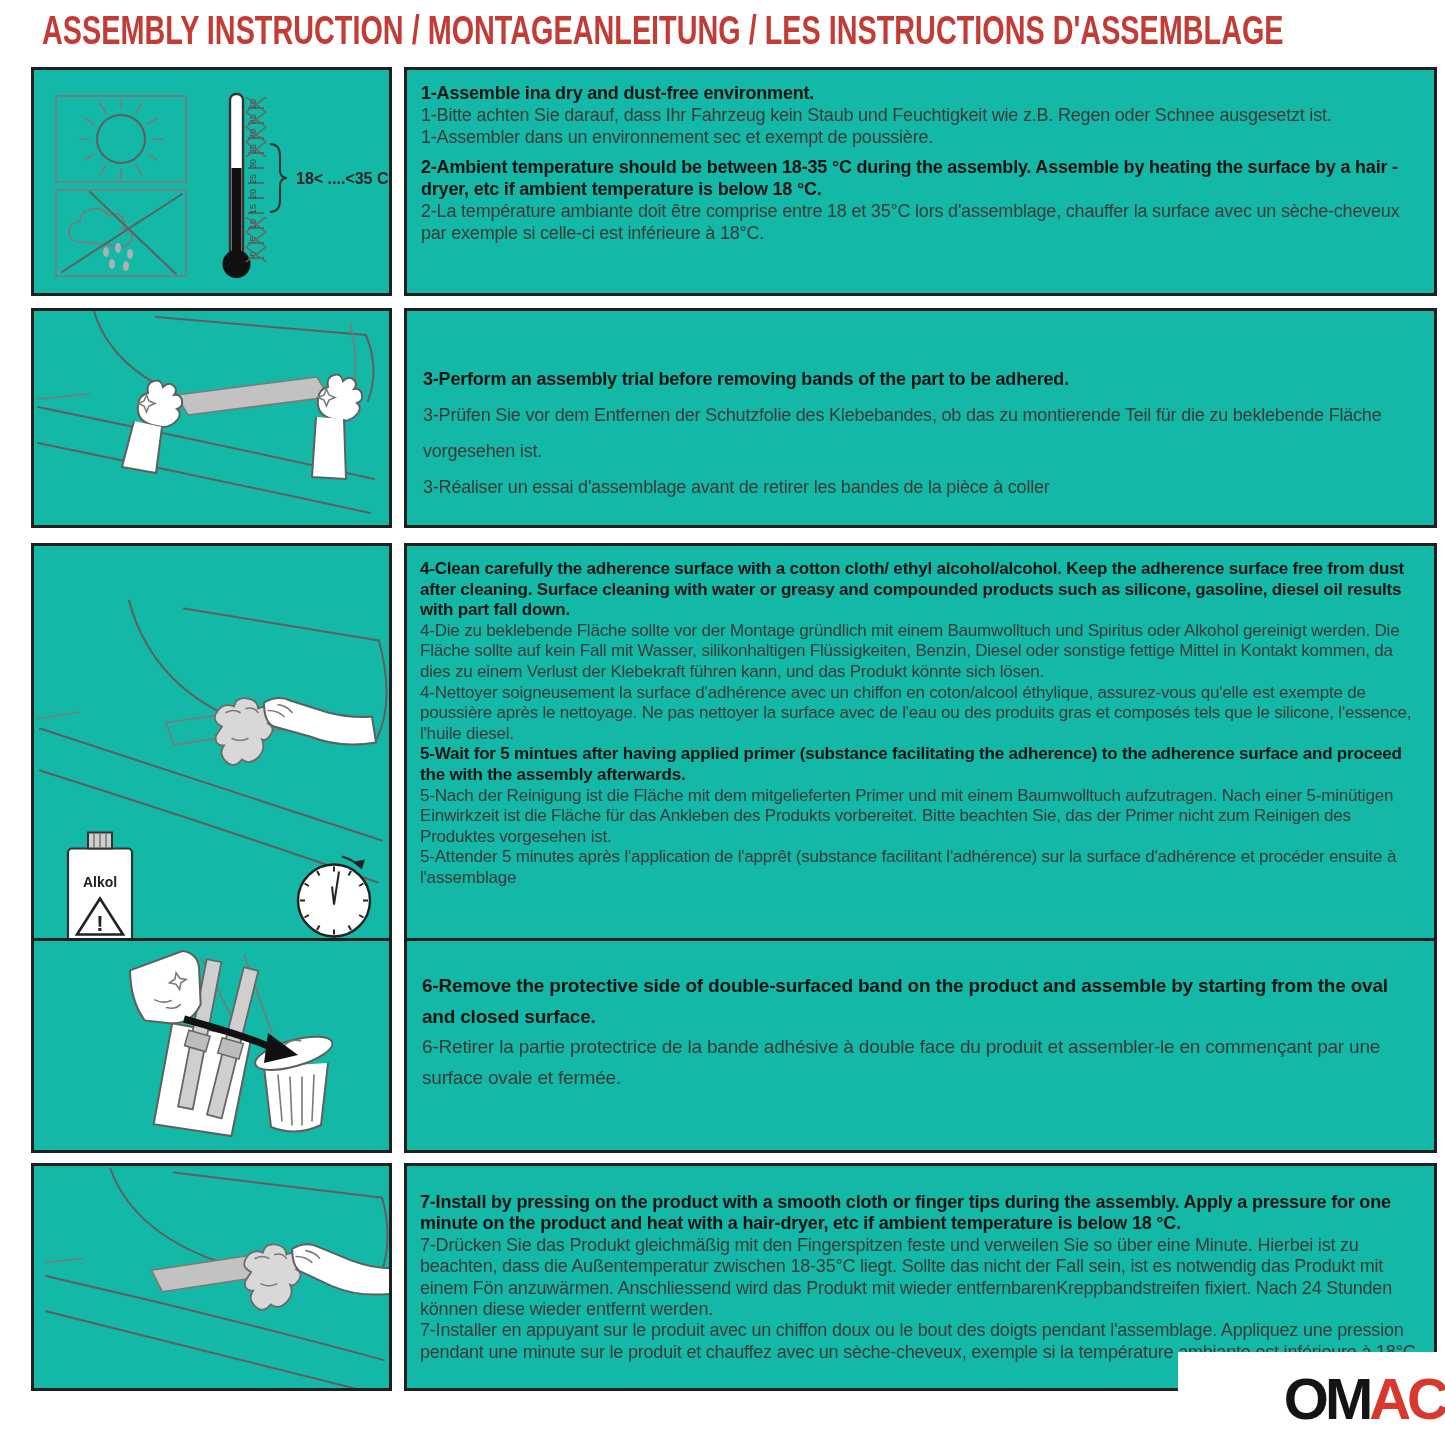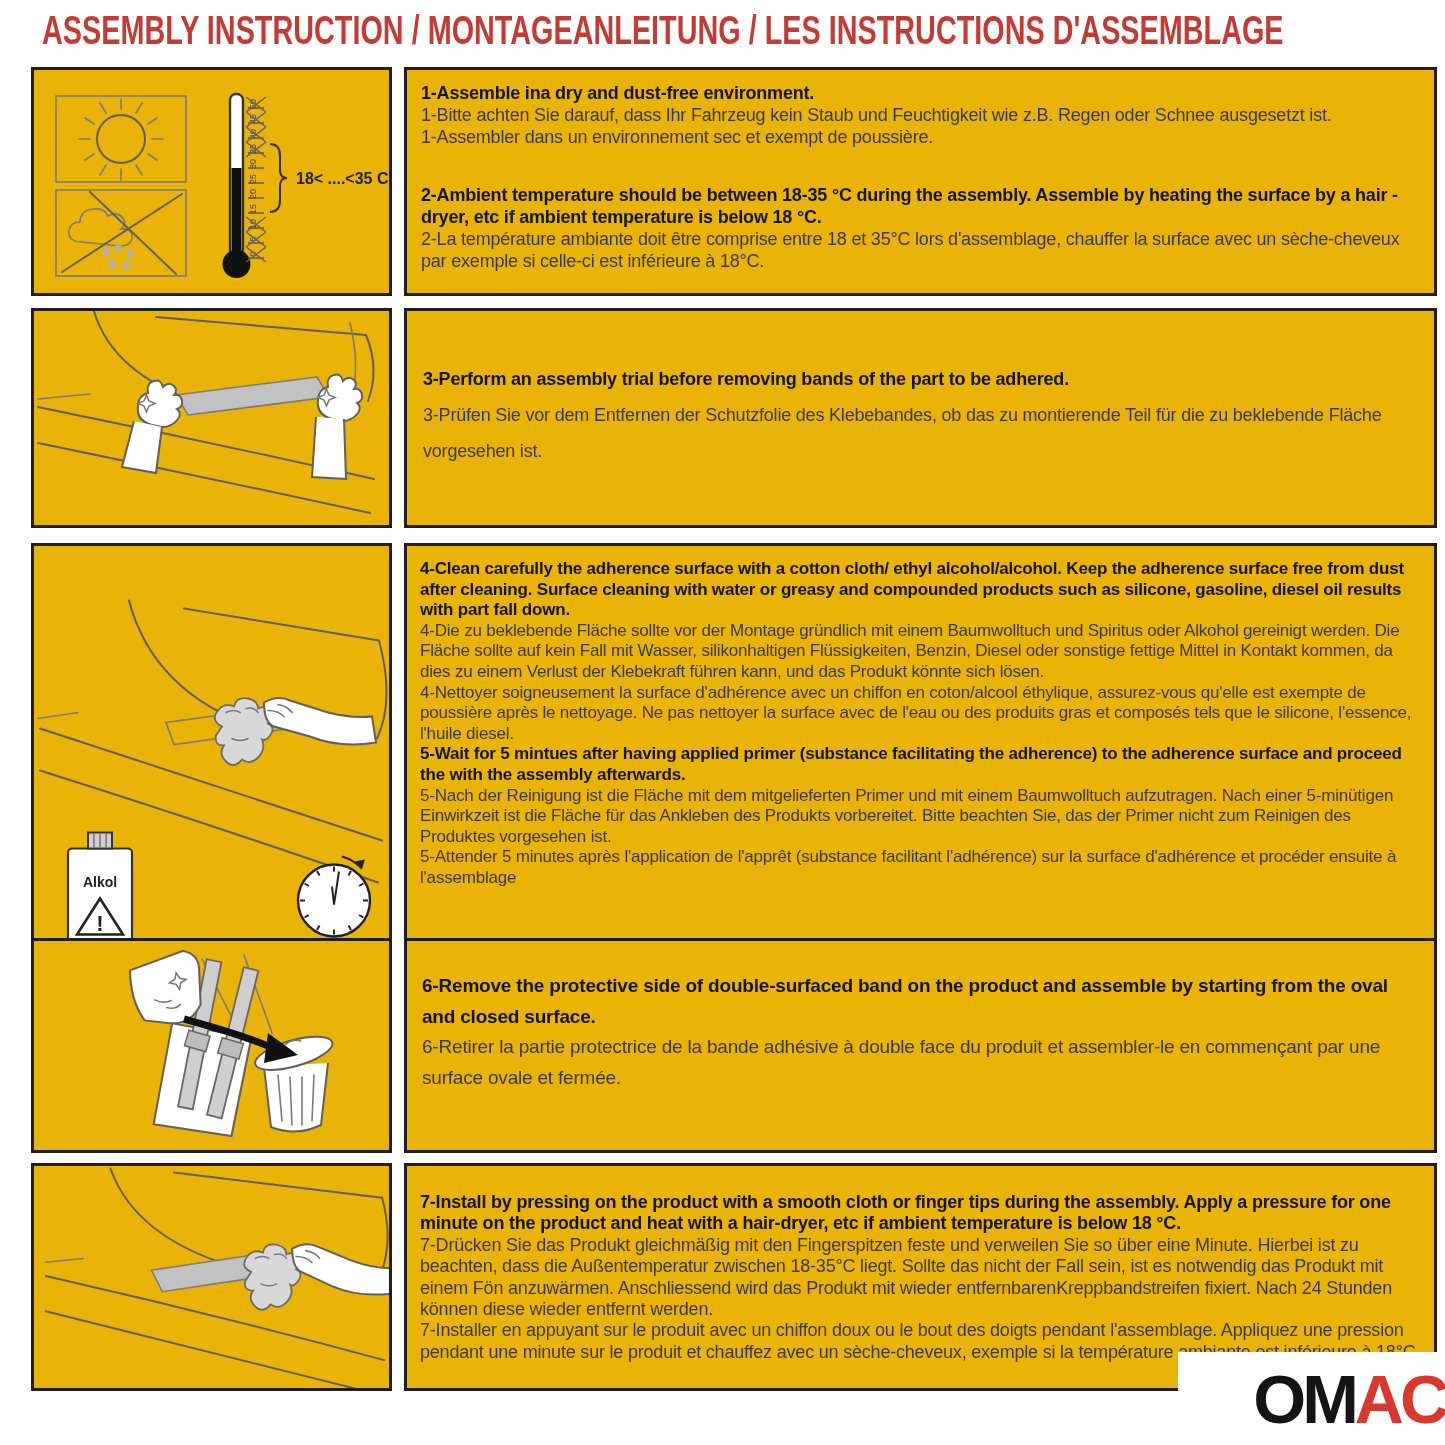--- a/index.html
+++ b/index.html
@@ -1,46 +1,46 @@
 <!DOCTYPE html>
 <html><head>
 <meta charset="utf-8">
 <style>
   html,body{margin:0;padding:0;background:#fff;}
   .page{position:relative;width:1445px;height:1445px;background:#ffffff;overflow:hidden;
         font-family:"Liberation Sans","DejaVu Sans",sans-serif;border-radius:31px;}
   .title{position:absolute;left:42px;top:6px;white-space:nowrap;color:#C33B35;
          font-weight:700;font-size:40px;letter-spacing:0px;
          transform:scaleX(.72);transform-origin:left top;line-height:48px;}
-  .box{position:absolute;border:3px solid #1f1f1f;background:#eab308;box-sizing:border-box;}
+  .box{position:absolute;border:3px solid #1f1f1f;background:#14b8a6;box-sizing:border-box;}
   
   .r0{top:67px;height:229px;} .r1{top:308px;height:220px;} .r2{top:543px;height:486px;}
   .r3{top:938px;height:215px;} .r4{top:1163px;height:228px;padding-left:8px;}
   .fig{left:31px;width:361px;}
   .txt{left:404px;width:1033px;}
   .fig svg{display:block;width:100%;height:100%;}
   .ln{stroke:#5f5f5f;stroke-width:2;fill:none;stroke-linecap:round;stroke-linejoin:round;}
   .ln1{stroke:#7a7a7a;stroke-width:1.6;fill:none;stroke-linecap:round;}
   .fillg{fill:#c2c2c2;stroke:#7a7a7a;stroke-width:1.6;}
   .cloth{fill:#d8d8d8;stroke:#6a6a6a;stroke-width:1.8;}
   .handp{fill:#ffffff;stroke:#5f5f5f;stroke-width:2;}
   .scale-num{font-size:9px;fill:#444;text-anchor:middle;font-family:"Liberation Sans",sans-serif;}
   .text-panel{position:absolute;inset:0;box-sizing:border-box;overflow:hidden;}
   .p0{padding:12px 14px;font-size:18px;line-height:22px;}
   .p1{padding:50px 16px;font-size:18px;line-height:36px;}
   .p2{padding:13px 13px;font-size:17px;line-height:20.6px;}
   .p3{padding:30px 15px;font-size:19px;line-height:30.5px;}
   .p4{padding:26px 13px;font-size:18px;line-height:21.4px;}
   .para{color:#3a3a3a;letter-spacing:-0.2px;}
   .para.b{font-weight:700;color:#141414;}
-  .para.gap{margin-top:36px;}
+  .para.gap{margin-top:8px;}
   .p2 .para.gap{margin-top:0;}
   .logo{position:absolute;left:1178px;top:1352px;width:267px;height:93px;background:#fff;
         display:flex;align-items:center;justify-content:flex-end;
-        font-weight:700;font-size:68px;letter-spacing:-4px;line-height:78px;
+        font-weight:700;font-size:58px;letter-spacing:-4px;line-height:78px;
         transform-origin:right center;}
   .logo .blk{color:#141414;} .logo .red{color:#D8392F;}
 </style>
 </head>
 <body>
 
 <div class="page">
 
   <div class="title">ASSEMBLY INSTRUCTION / MONTAGEANLEITUNG / LES INSTRUCTIONS D'ASSEMBLAGE</div>
 
@@ -154,20 +154,21 @@
         <path class="handp" d="M 22 52 q -16 -4 -14 -20 q 1 -10 10 -12 q -2 -10 6 -12 q 7 -2 9 6 q 6 -6 11 -1 q 4 4 0 9 q 7 -1 8 6 q 1 6 -5 8 q 5 4 1 10 q -6 8 -16 8 z"></path>
         <path class="ln1" d="M 14 28 l 2.5 -6 l 2.5 6 l 6 2.5 l -6 2.5 l -2.5 6 l -2.5 -6 l -6 -2.5 z"></path>
         <path class="handp" d="M 6 50 L 2 110 L 36 112 L 34 52"></path>
       </g>
     </svg>
   </div>
   <div class="box txt r1">
     <div class="text-panel p1">
         <div class="para b">3-Perform an assembly trial before removing bands of the part to be adhered.</div>
         <div class="para">3-Prüfen Sie vor dem Entfernen der Schutzfolie des Klebebandes, ob das zu montierende Teil für die zu beklebende Fläche vorgesehen ist.</div>
+        <div class="para">3-Réaliser un essai d'assemblage avant de retirer les bandes de la pièce à coller</div>
       </div>
   </div>
 
   <div class="box fig r2">
     <svg viewBox="0 0 355 371">
       <path d="M 95,0 Q 120,95 230,130" class="ln"></path>
       <path d="M 150,8 L 345,40" class="ln"></path>
       <path d="M 345,40 q 16,60 -2,98" class="ln"></path>
       <path d="M 6,128 Q 180,185 348,240" class="ln"></path>
       <path d="M 6,170 Q 180,225 344,282" class="ln"></path>

